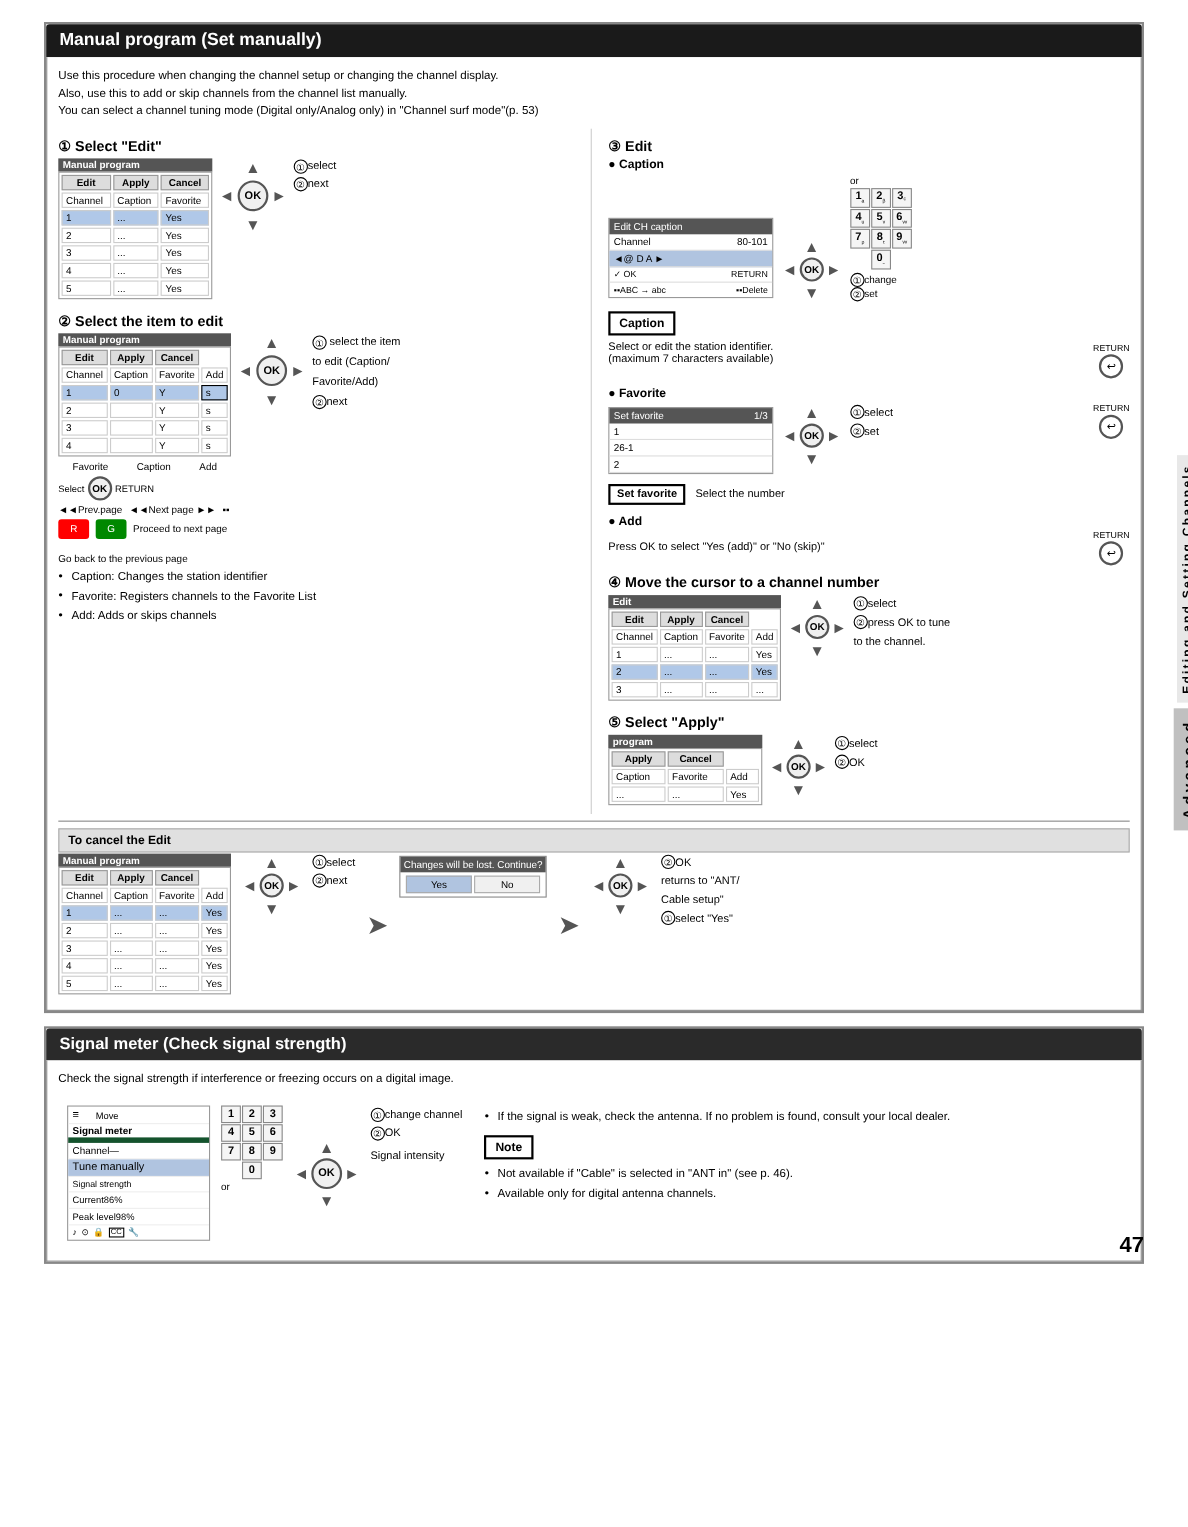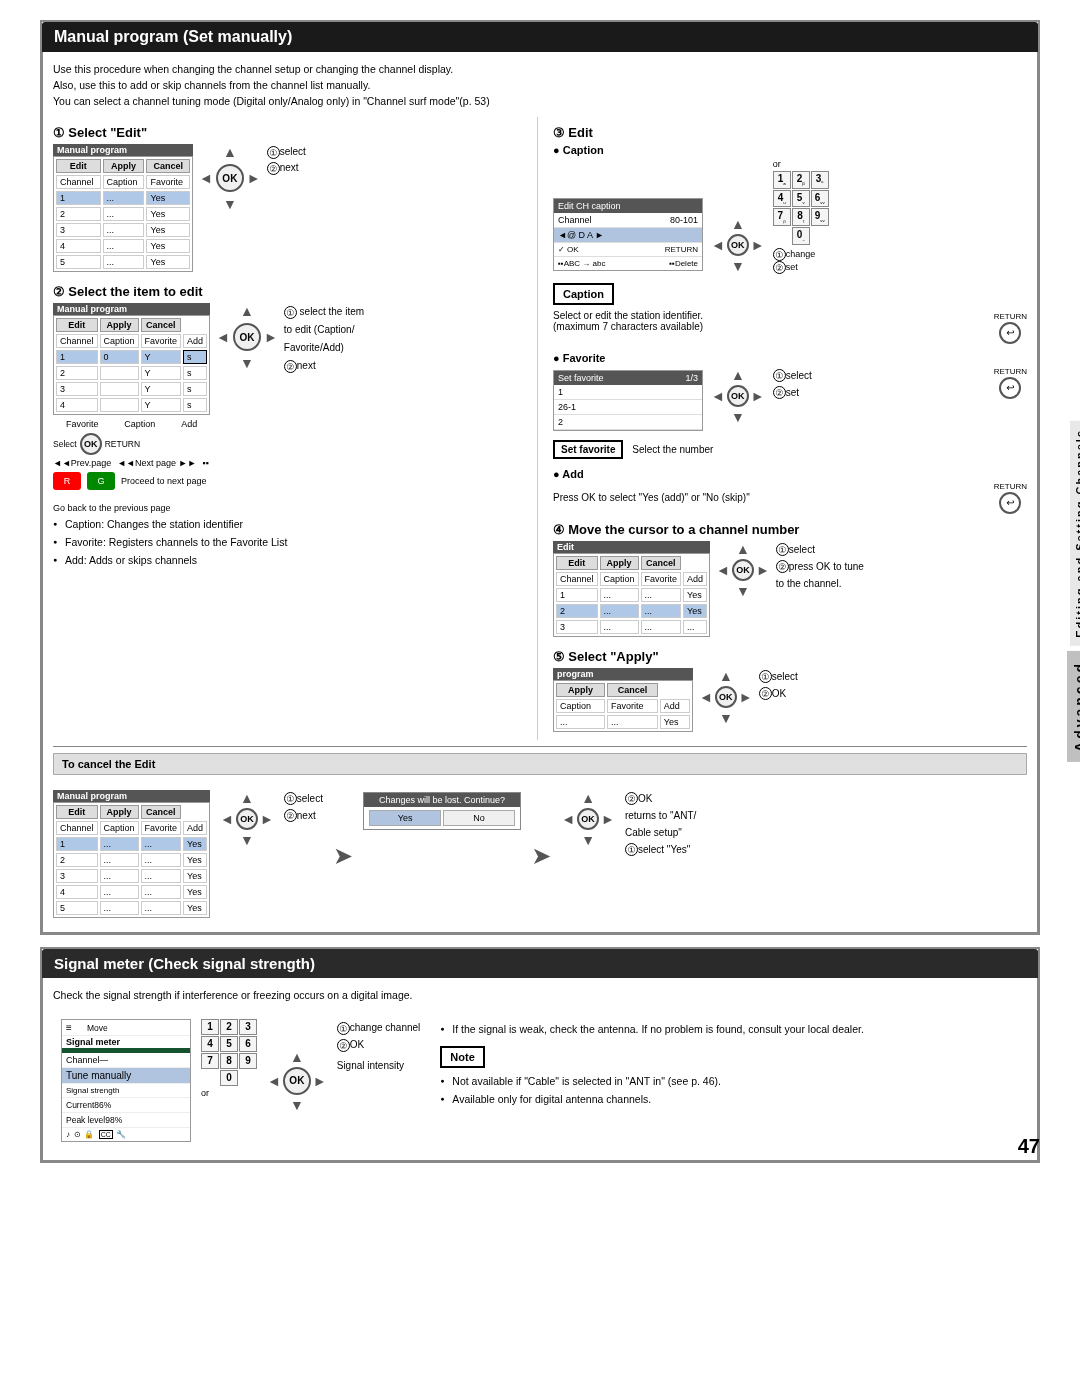--- a/index.html
+++ b/index.html
@@ -300,21 +300,21 @@
 
     .dialog-box {
       border: 1px solid #888;
       font-size: 9px;
       min-width: 130px;
       margin: 2px 0;
     }
     .dialog-title {
       background: #555;
       color: #fff;
-      padding: 2px 15px;
+      padding: 2px 3px;
       font-size: 9px;
     }
     .dialog-body {
       display: flex;
       padding: 2px 4px;
     }
     .dialog-option {
       flex: 1;
       text-align: center;
       padding: 2px;
@@ -733,21 +733,21 @@
                   <div><span class="sub-num">①</span>select</div>
                   <div><span class="sub-num">②</span>OK</div>
                 </div>
               </div>
             </div>
           </div>
         </div>
       </div>
 
       <div class="cancel-section">
-        <div style="background:#e0e0e0;padding:4px 8px;font-weight:bold;font-size:11px;margin-bottom:15px;border:1px solid #aaa">
+        <div style="background:#e0e0e0;padding:4px 8px;font-weight:bold;font-size:11px;margin-bottom:1px;border:1px solid #aaa">
           <span>To cancel the Edit</span>
         </div>
         <div style="display:flex;gap:10px;align-items:flex-start">
 
           <div>
             <div class="mini-table-title">Manual program</div>
             <table class="mini-table" style="width:140px">
               <thead>
                 <tr>
                     <th>Edit</th>

